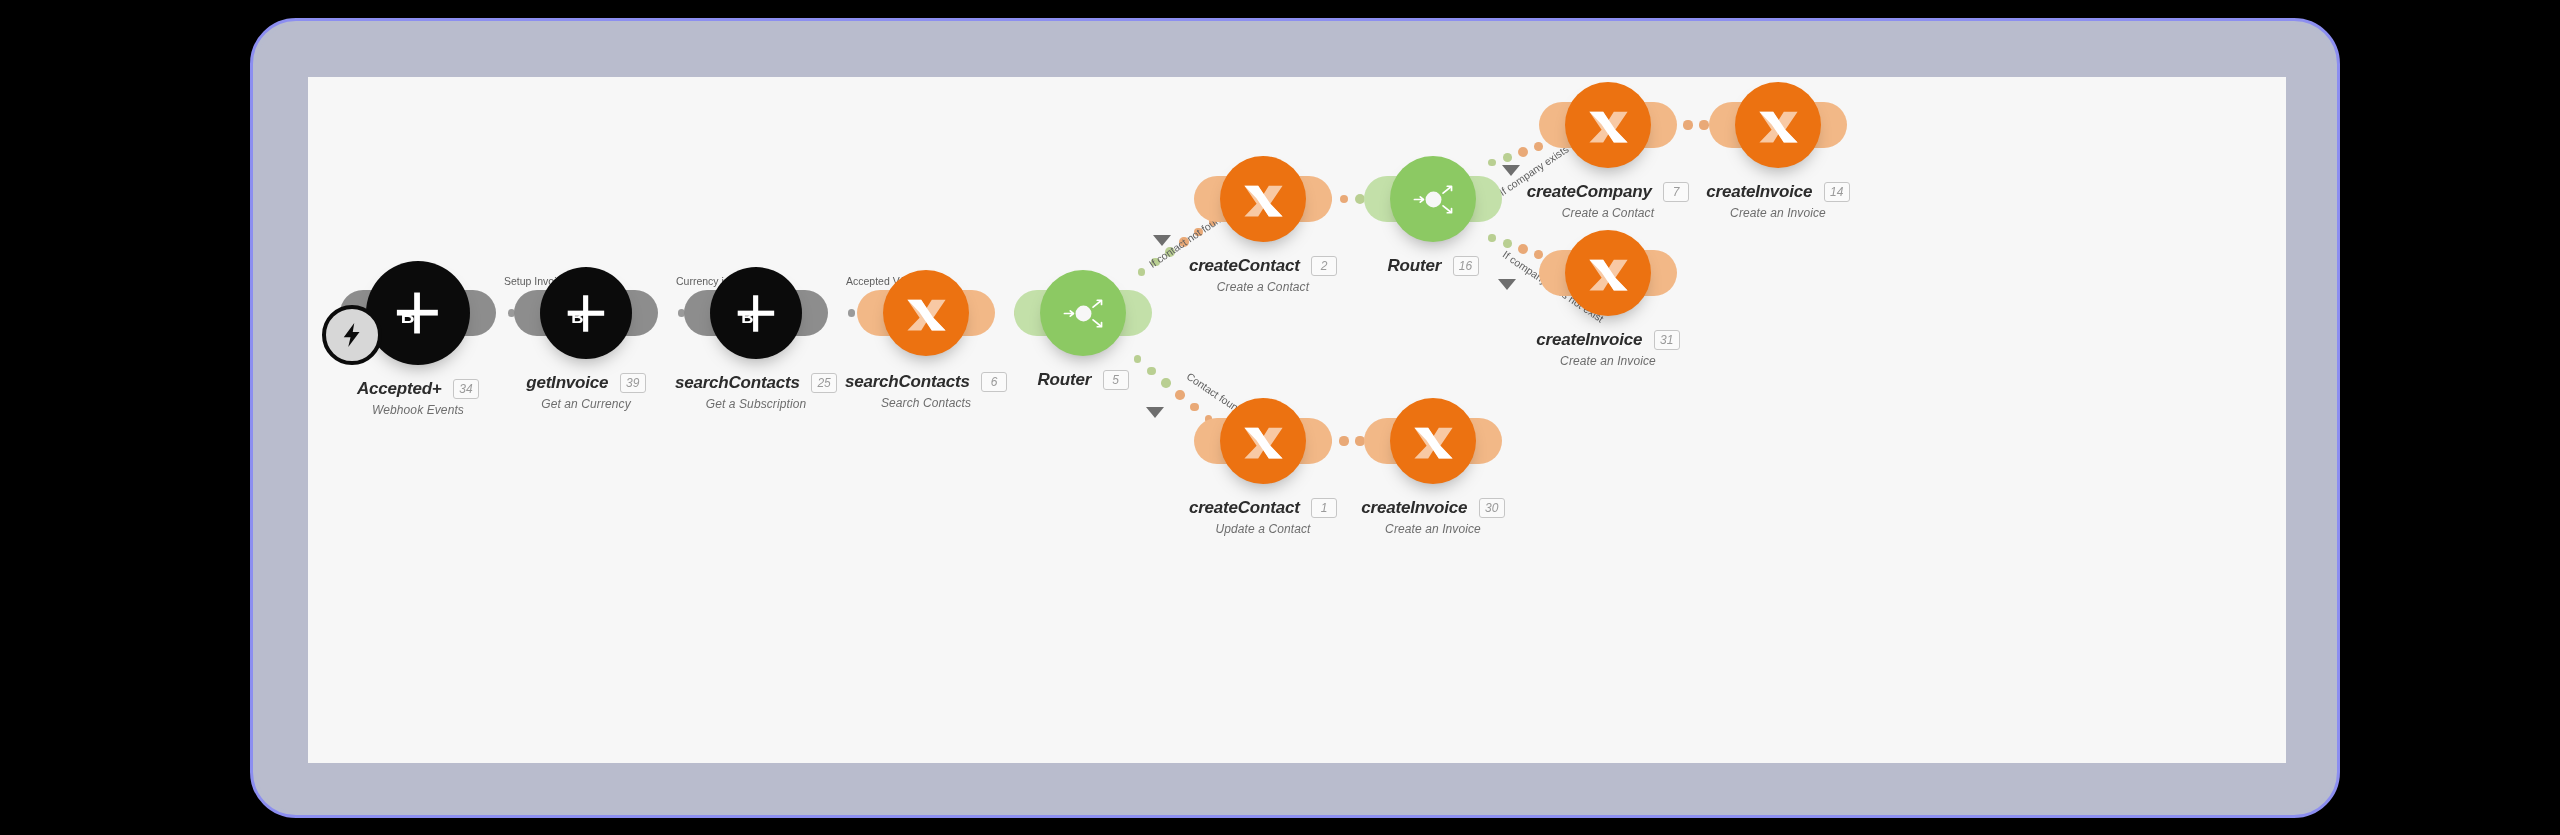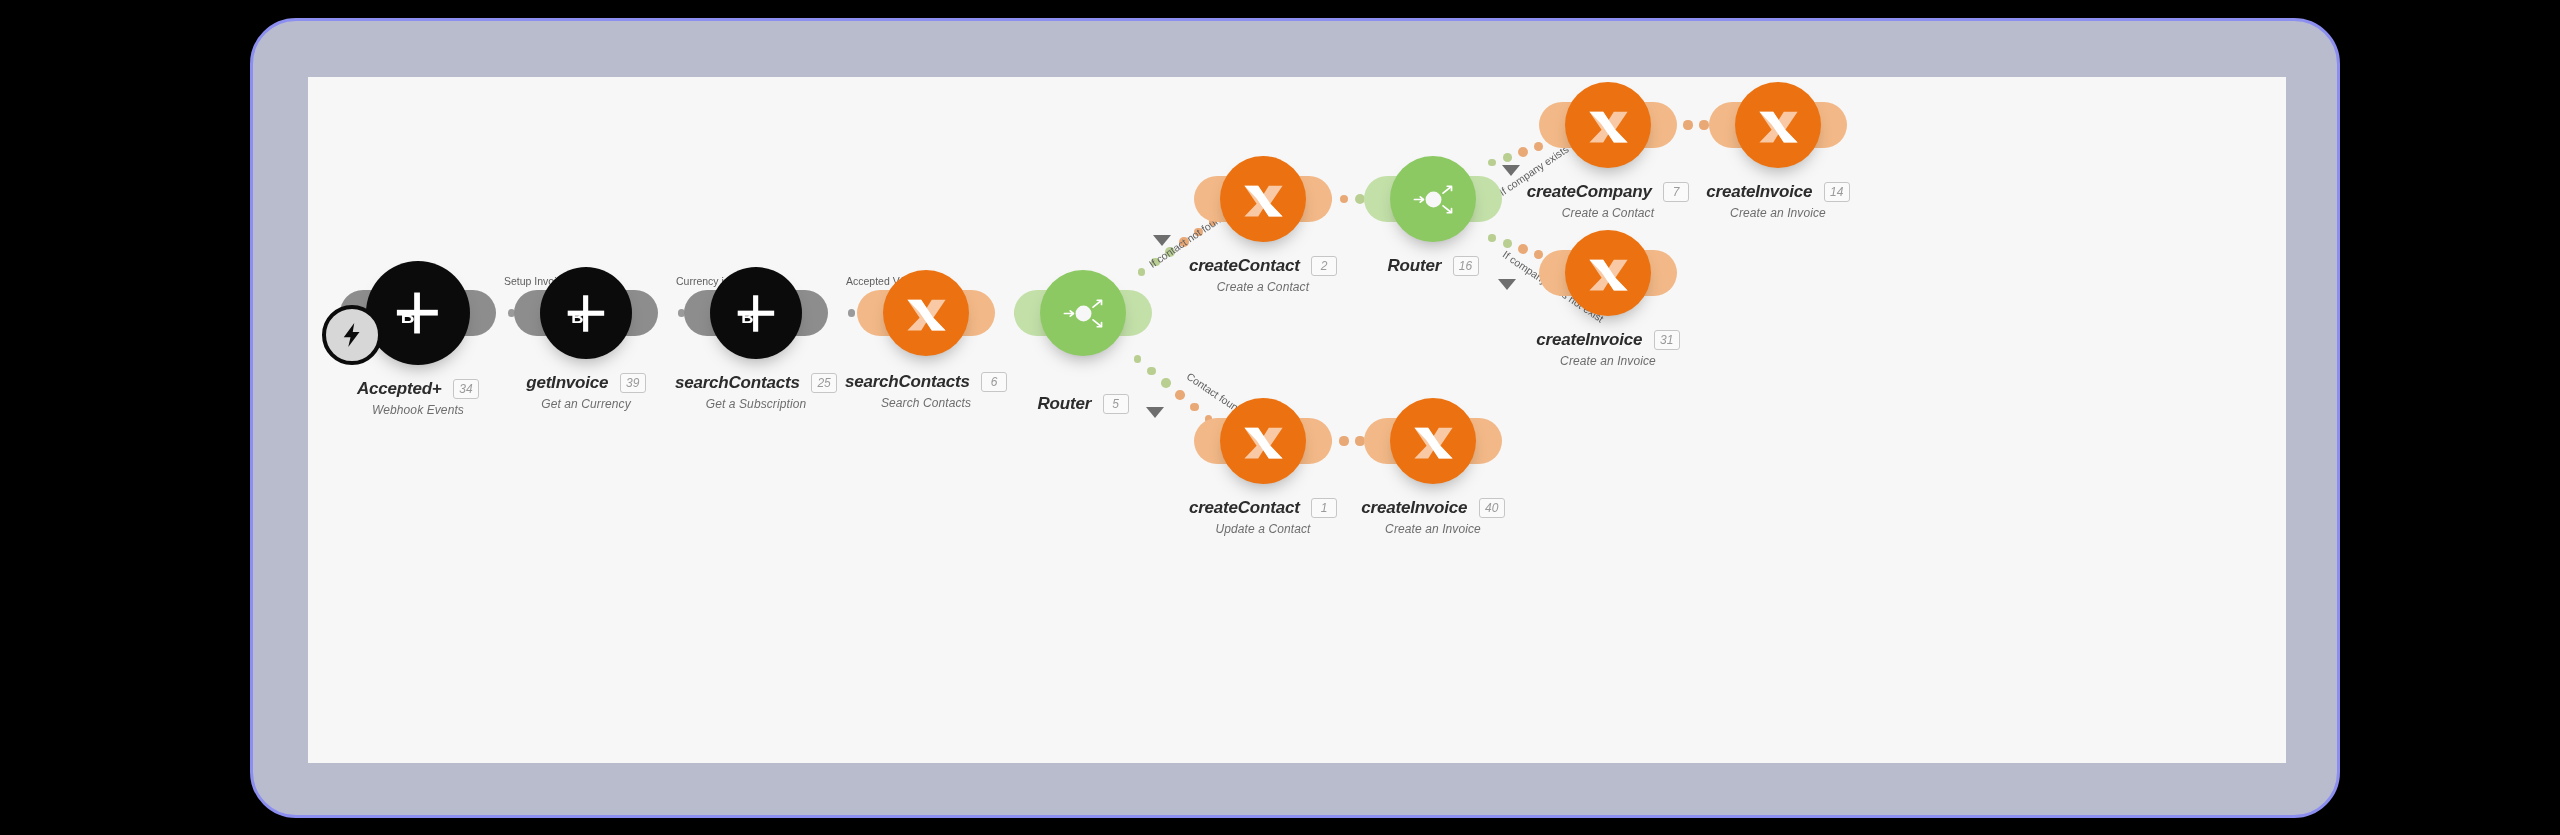--- a/index.html
+++ b/index.html
@@ -288,21 +288,21 @@
       <path d="M14 50 H30"></path>
                 <path d="M25 45 L31 50 L25 55"></path>
       <path d="M68 38 L83 26"></path>
                 <path d="M76 25 L84 25 L84 33"></path>
       <path d="M68 62 L83 74"></path>
                 <path d="M84 67 L84 75 L76 75"></path>
     </g>
   </svg>
     </div>
 
-    <div class="labelblock" style="top:57px;margin-top:24px;">
+    <div class="labelblock" style="top:57px;">
       <span class="ttl">Router</span>
       <span class="badge">5</span>
       <div class="sub"></div>
     </div>
         </div>
         <div class="node" style="left: 955px; top: 122px;">
 
     <div class="port left" style="left:-69px;top:-23px;">
             <i style="background:#f2b887"></i>
           </div>
@@ -444,19 +444,19 @@
           </div>
     <div class="bubble sz-sm orange">
       <svg width="53" height="53" viewBox="0 0 100 100">
     <path d="M14 24 H40 L50 40 L60 24 H86 L63 58 L86 82 H60 L50 66 L40 82 H14 L37 58 Z" fill="#fff" opacity="0.62"></path>
     <path d="M14 24 H40 L63 58 L86 82 H60 L37 48 Z" fill="#fff"></path>
   </svg>
     </div>
 
     <div class="labelblock" style="top:57px;">
       <span class="ttl">createInvoice</span>
-      <span class="badge">40</span>
+      <span class="badge">30</span>
       <div class="sub">Create an Invoice</div>
     </div>
         </div>
       </div>
   </div>
 </div>
 
 </body></html>

